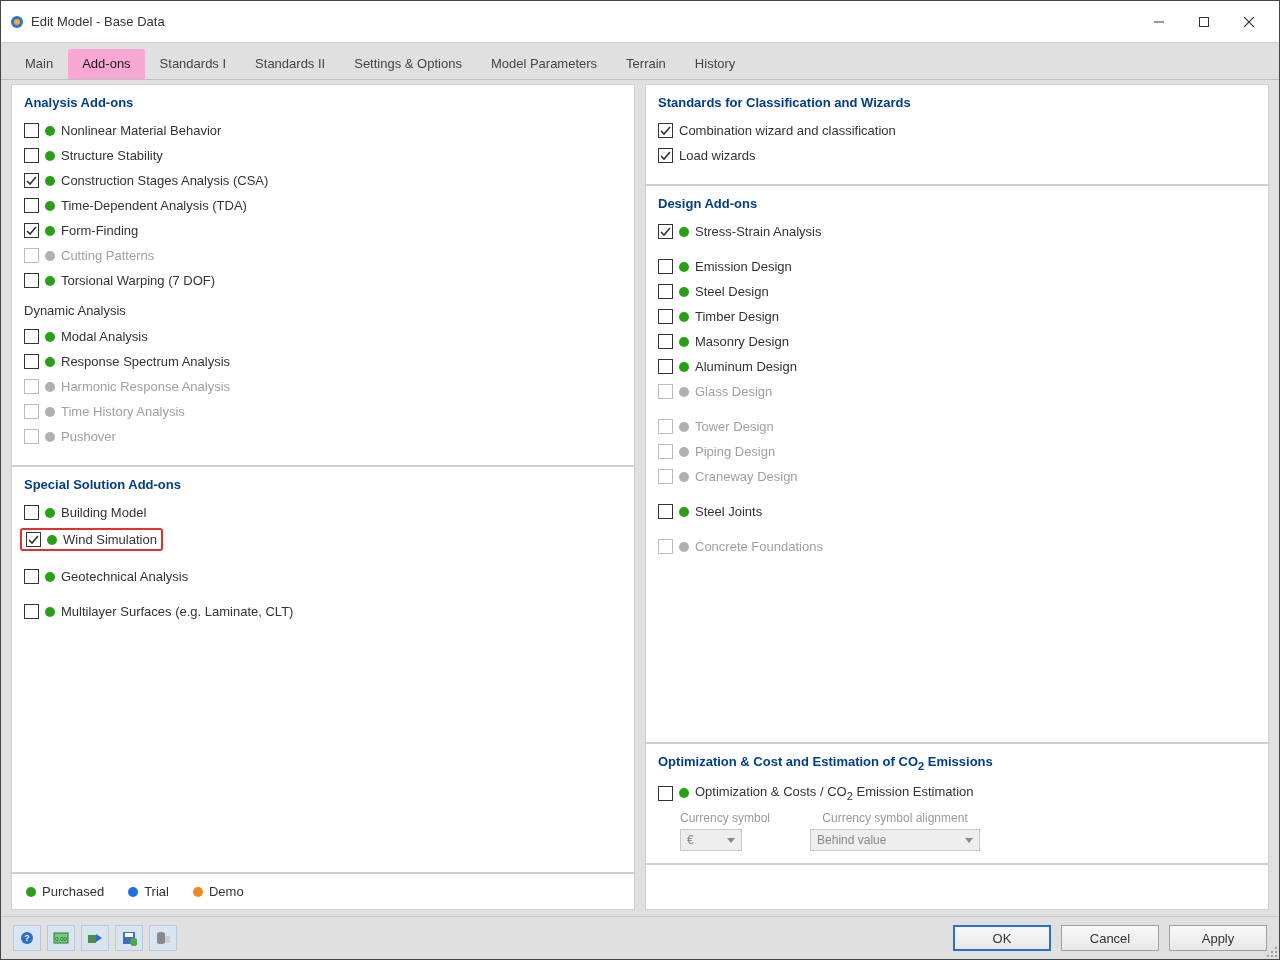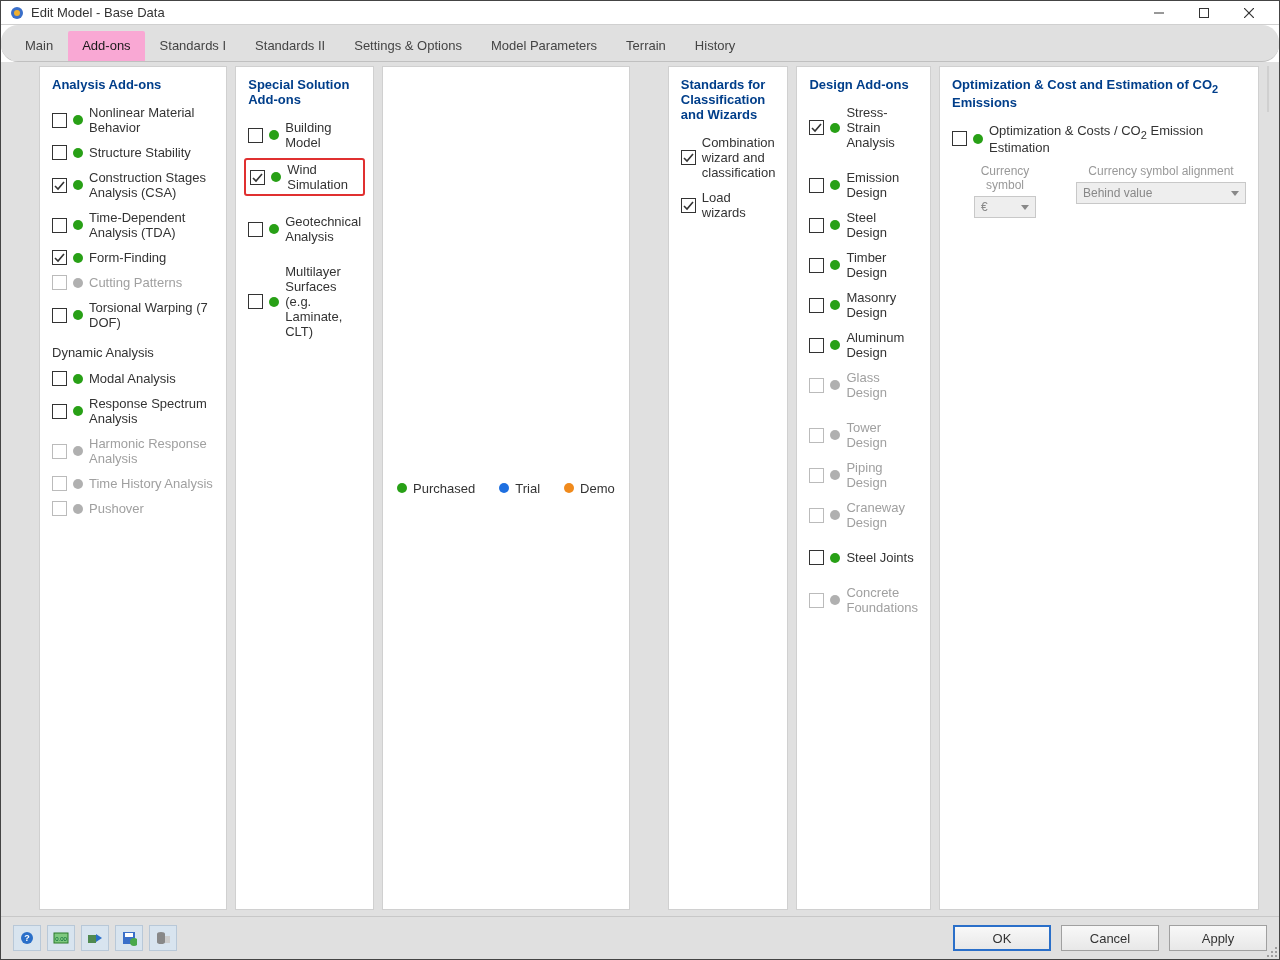--- a/index.html
+++ b/index.html
@@ -1,28 +1,28 @@
 <!DOCTYPE html>
 <html><head>
 <meta charset="utf-8">
 <style>
   * { box-sizing: border-box; margin: 0; padding: 0; }
   body { font-family: "Segoe UI", Tahoma, sans-serif; font-size: 13px; color: #333; background: #fff; width: 1280px; height: 960px; overflow: hidden; }
   .window { width: 1280px; height: 960px; border: 1px solid #444; display: flex; flex-direction: column; background: #fff; }
-  .titlebar { height: 24px; display: flex; align-items: center; padding: 0 8px; border-bottom: 1px solid #d0d0d0; }
+  .titlebar { height: 42px; display: flex; align-items: center; padding: 0 8px; border-bottom: 1px solid #d0d0d0; }
   .titlebar .icon { width: 16px; height: 16px; margin-right: 6px; }
   .titlebar .title { flex: 1; font-size: 13px; color: #333; }
   .winbtns { display: flex; gap: 0; }
   .winbtn { width: 45px; height: 28px; display: flex; align-items: center; justify-content: center; cursor: pointer; }
   .winbtn svg { width: 10px; height: 10px; }
-  .tabbar { background: #e0e0e0; display: flex; border-bottom: 1px solid #c0c0c0; padding: 6px 10px 0 10px; gap: 1px; border-radius: 17px; }
+  .tabbar { background: #e0e0e0; display: flex; border-bottom: 1px solid #c0c0c0; padding: 6px 10px 0 10px; gap: 1px; }
   .tab { padding: 7px 14px 8px 14px; font-size: 13px; background: #e0e0e0; cursor: pointer; color: #444; border-top-left-radius: 2px; border-top-right-radius: 2px; }
   .tab.active { background: #f9a8d4; color: #1a1a1a; }
   .content { flex: 1; display: flex; padding: 4px 10px 6px 10px; background: #e0e0e0; gap: 10px; overflow: hidden; }
-  .col { flex: 1; display: flex; gap: 8px; margin-left: 28px; }
+  .col { flex: 1; display: flex; flex-direction: column; gap: 0; }
   .panel { background: #fff; border: 1px solid #d0d0d0; padding: 10px 12px 12px 12px; }
   .panel.fill { flex: 1; }
   .panel-title { font-weight: 600; color: #003e8a; font-size: 13px; margin-bottom: 12px; }
   .subhead { font-size: 13px; color: #333; margin: 14px 0 10px 0; }
   .opt { display: flex; align-items: center; gap: 6px; margin-bottom: 8px; padding: 1px 0; }
   .opt.disabled { color: #a0a0a0; }
   .opt.gap-above { margin-top: 18px; }
   .chk { width: 15px; height: 15px; border: 1px solid #333; background: #fff; display: inline-flex; align-items: center; justify-content: center; cursor: pointer; flex-shrink: 0; }
   .chk.checked svg { display: block; }
   .chk svg { display: none; width: 11px; height: 11px; }

